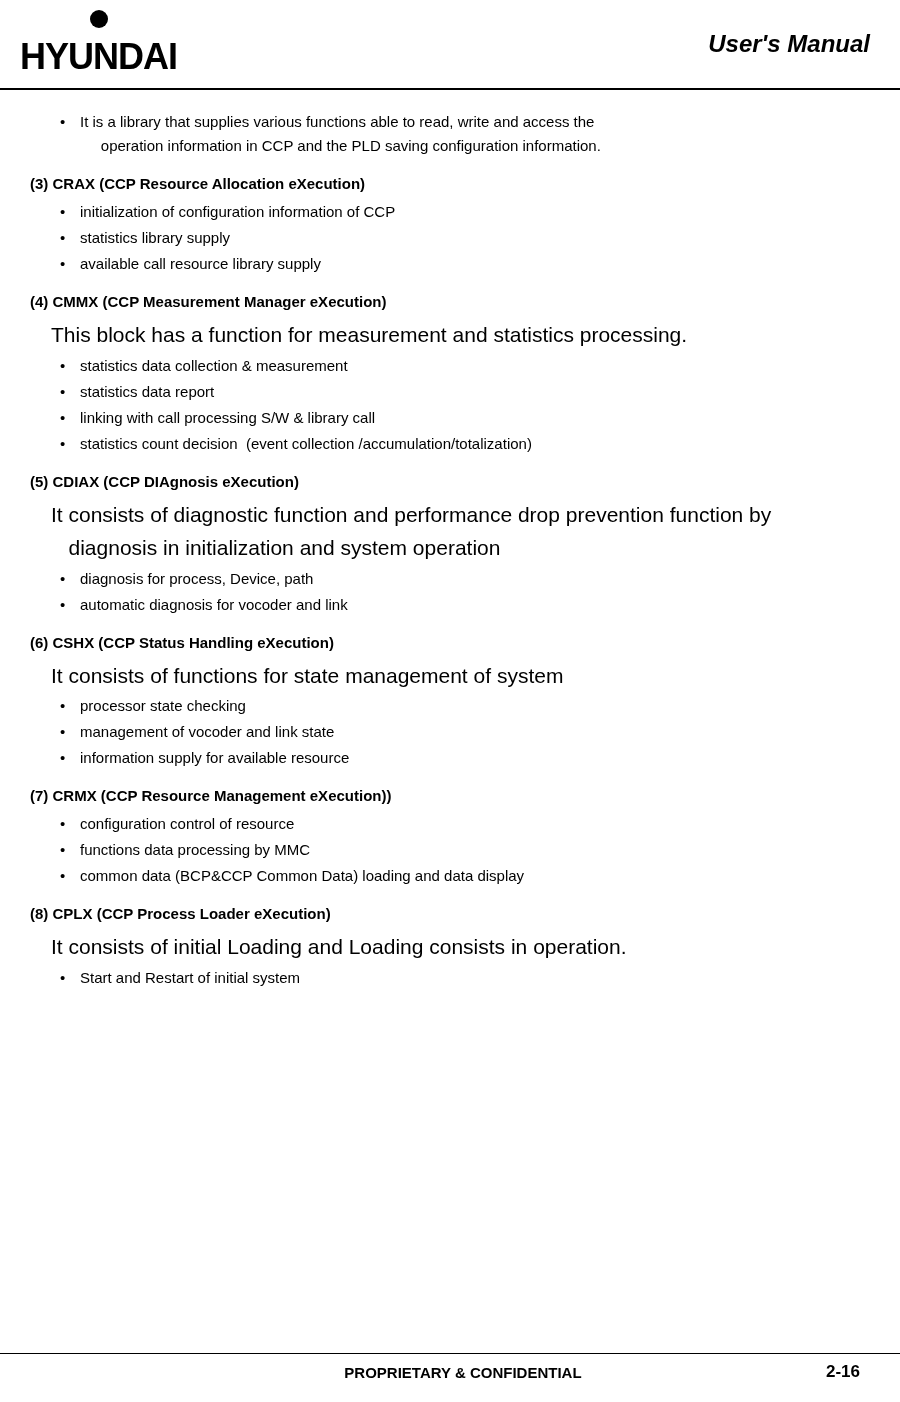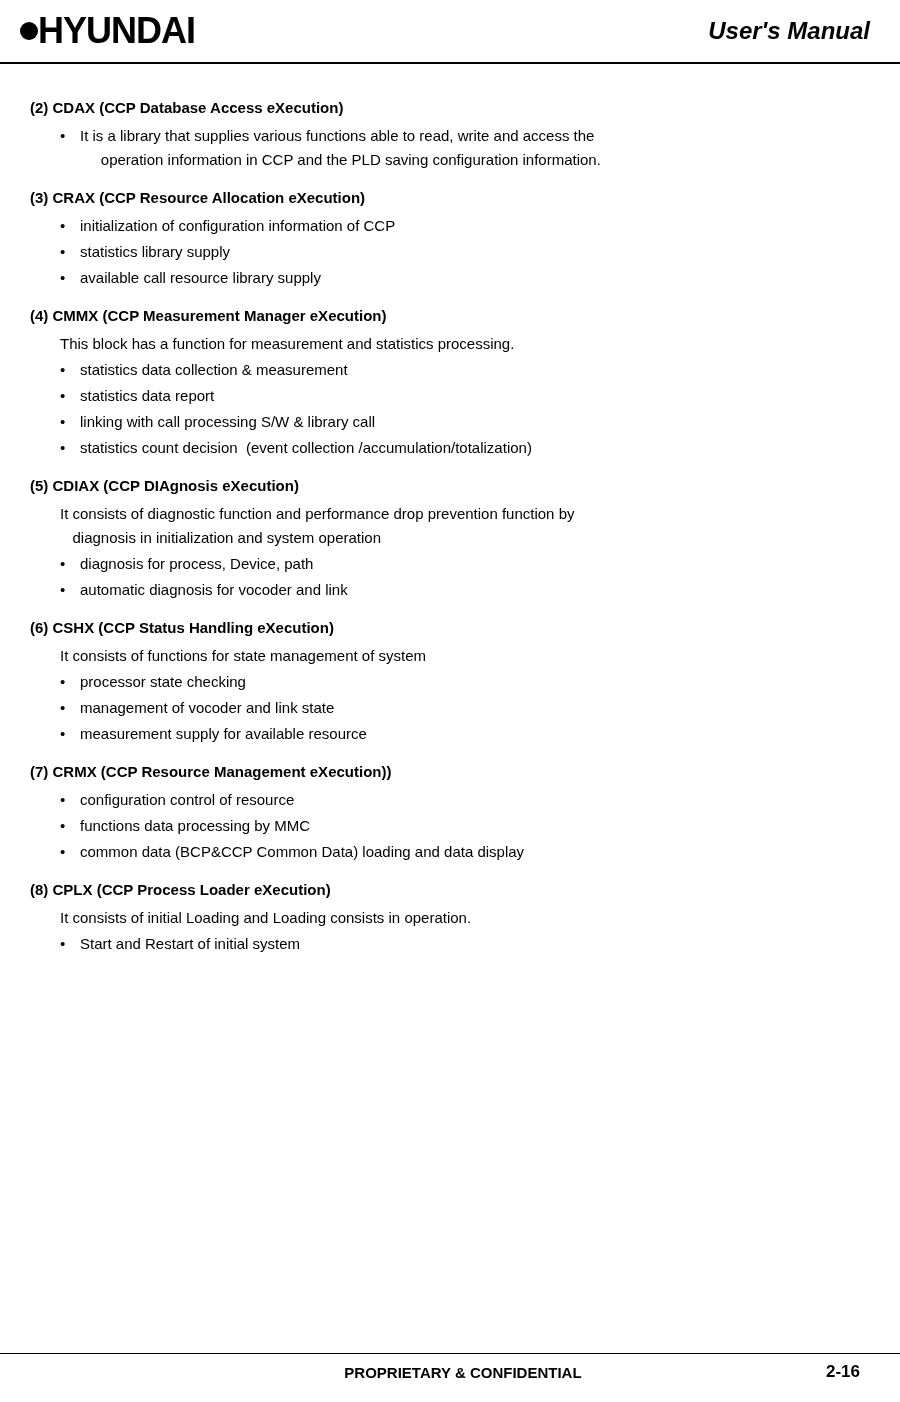--- a/index.html
+++ b/index.html
@@ -17,20 +17,22 @@
     .header {
       display: flex;
       align-items: center;
       justify-content: space-between;
       padding: 10px 30px 10px 20px;
       border-bottom: 2px solid #000;
     }
     .logo-area {
       display: flex;
       align-items: center;
+      gap: 8px;
+      flex-direction: column;
     }
     .logo-dot {
       width: 18px;
       height: 18px;
       background: #000;
       border-radius: 50%;
       display: inline-block;
     }
     .logo-text {
       font-size: 36px;
@@ -52,22 +54,22 @@
     }
 
     .section-header {
       font-size: 15px;
       font-weight: bold;
       margin-top: 14px;
       margin-bottom: 4px;
     }
 
     .section-desc {
-      font-size: 15px;
-      margin-left: 30px;
+      font-size: 21px;
+      margin-left: 21px;
       margin-bottom: 2px;
     }
 
     .bullet-list {
       list-style: none;
       margin-left: 30px;
       margin-top: 2px;
     }
     .bullet-list li {
       position: relative;
@@ -113,21 +115,20 @@
   <div class="logo-area">
     <span class="logo-dot"></span>
     <span class="logo-text">HYUNDAI</span>
   </div>
   <div class="header-title">User's Manual</div>
 </div>
 
 <div class="content">
 
   <div>
-    <div class="section-header">(2) CDAX (CCP Database Access eXecution)</div>
     <ul class="bullet-list">
       <li>It is a library that supplies various functions able to read, write and access the<br>&nbsp;&nbsp;&nbsp;&nbsp;&nbsp;operation information in CCP and the PLD saving configuration information.</li>
     </ul>
   </div>
 
   <div>
     <div class="section-header">(3) CRAX (CCP Resource Allocation eXecution)</div>
     <ul class="bullet-list">
       <li>initialization of configuration information of CCP</li>
       <li>statistics library supply</li>
@@ -154,21 +155,21 @@
       <li>automatic diagnosis for vocoder and link</li>
     </ul>
   </div>
 
   <div>
     <div class="section-header">(6) CSHX (CCP Status Handling eXecution)</div>
     <div class="section-desc">It consists of functions for state management of system</div>
     <ul class="bullet-list">
       <li>processor state checking</li>
       <li>management of vocoder and link state</li>
-      <li>measurement supply for available resource</li>
+      <li>information supply for available resource</li>
     </ul>
   </div>
 
   <div>
     <div class="section-header">(7) CRMX (CCP Resource Management eXecution))</div>
     <ul class="bullet-list">
       <li>configuration control of resource</li>
       <li>functions data processing by MMC</li>
       <li>common data (BCP&amp;CCP Common Data) loading and data display</li>
     </ul>

